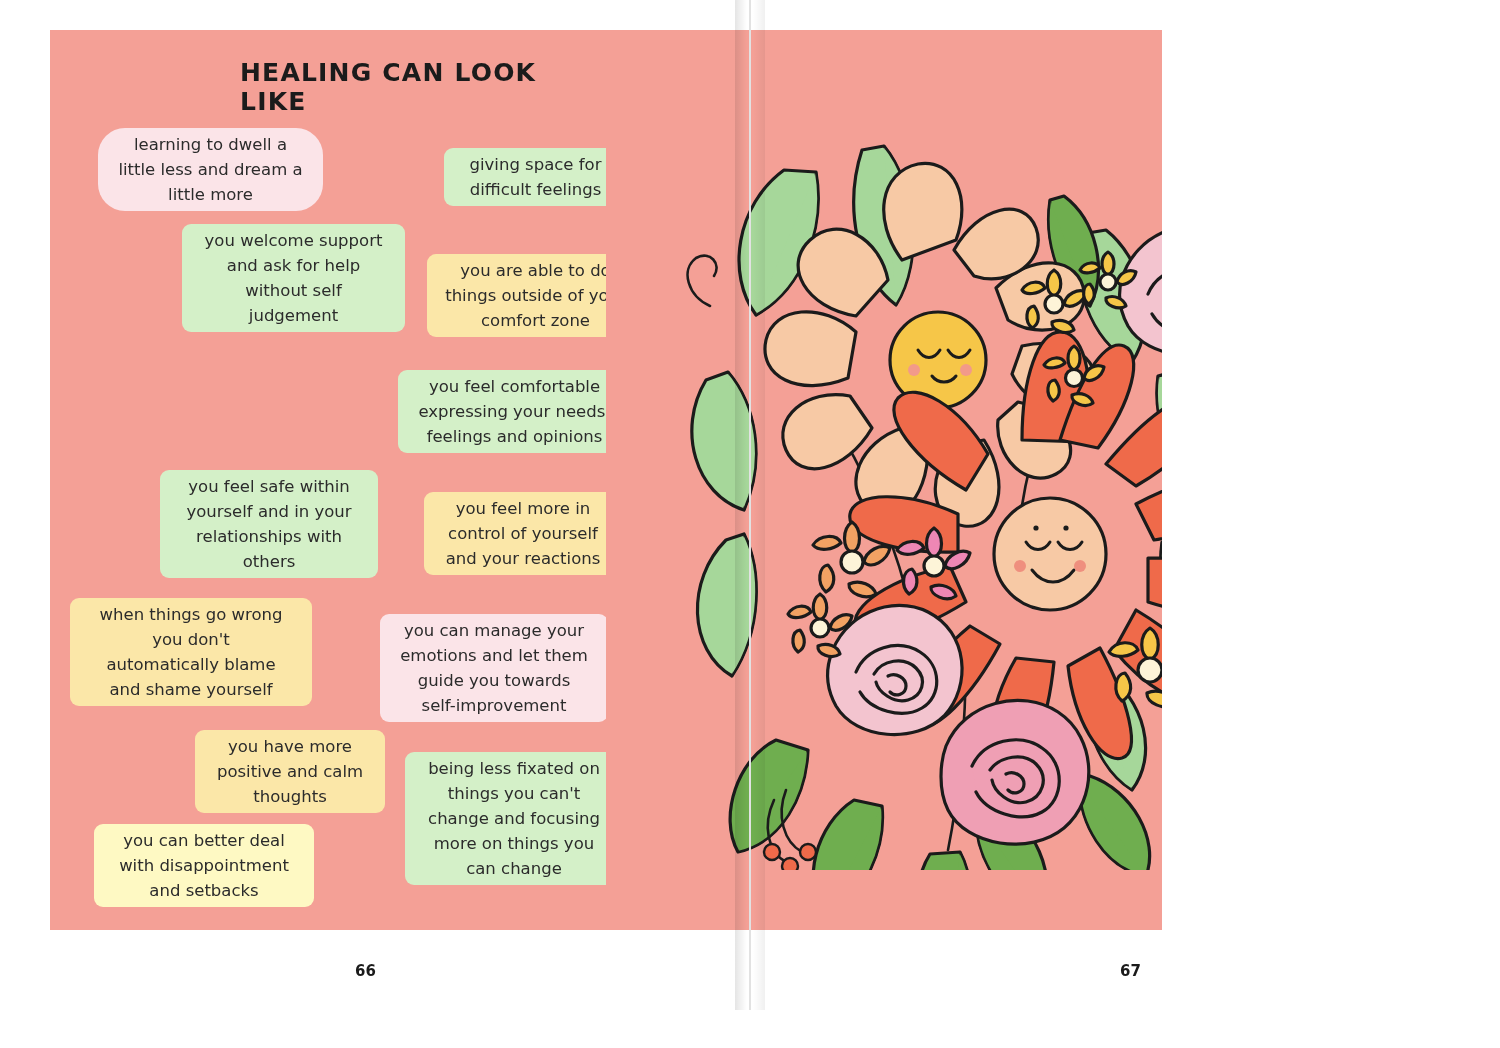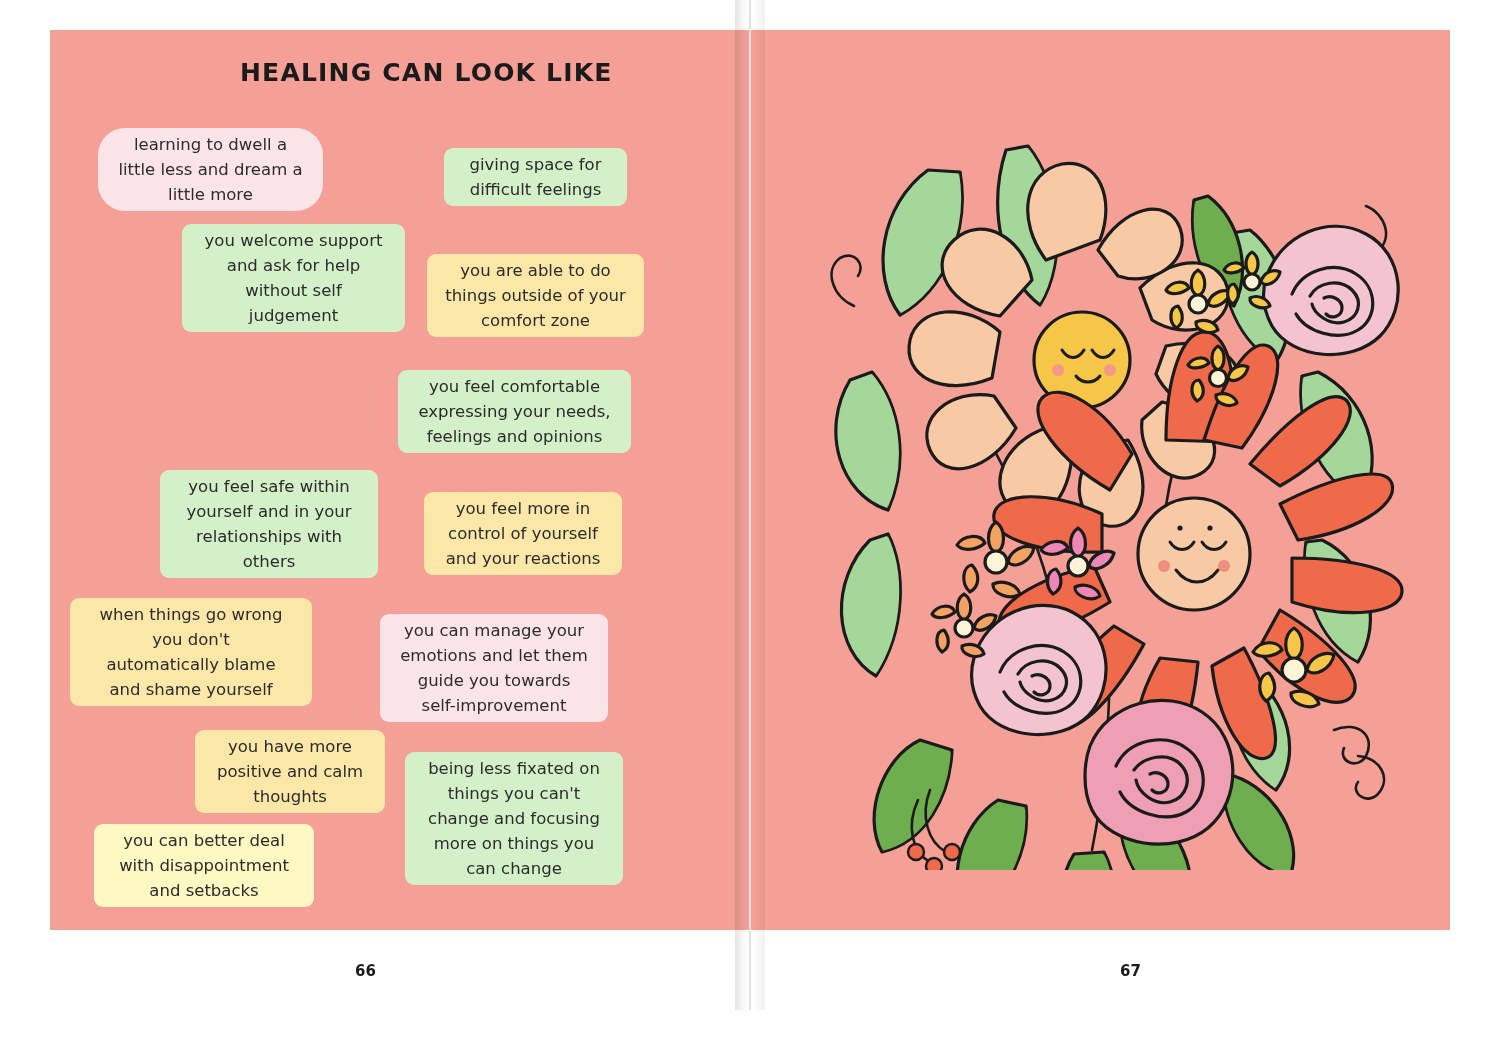--- a/index.html
+++ b/index.html
@@ -14,21 +14,21 @@
     background: #ffffff;
     overflow: hidden;
     font-family: "DejaVu Sans", sans-serif;
   }
 
   
   .spread {
     position: absolute;
     left: 50px;
     top: 30px;
-    width: 1400px;
+    width: 1112px;
     height: 900px;
     display: flex;
   }
   .page-left, .page-right {
     position: relative;
     width: 700px;
     height: 900px;
     background: #f4a096;
     overflow: hidden;
   }

